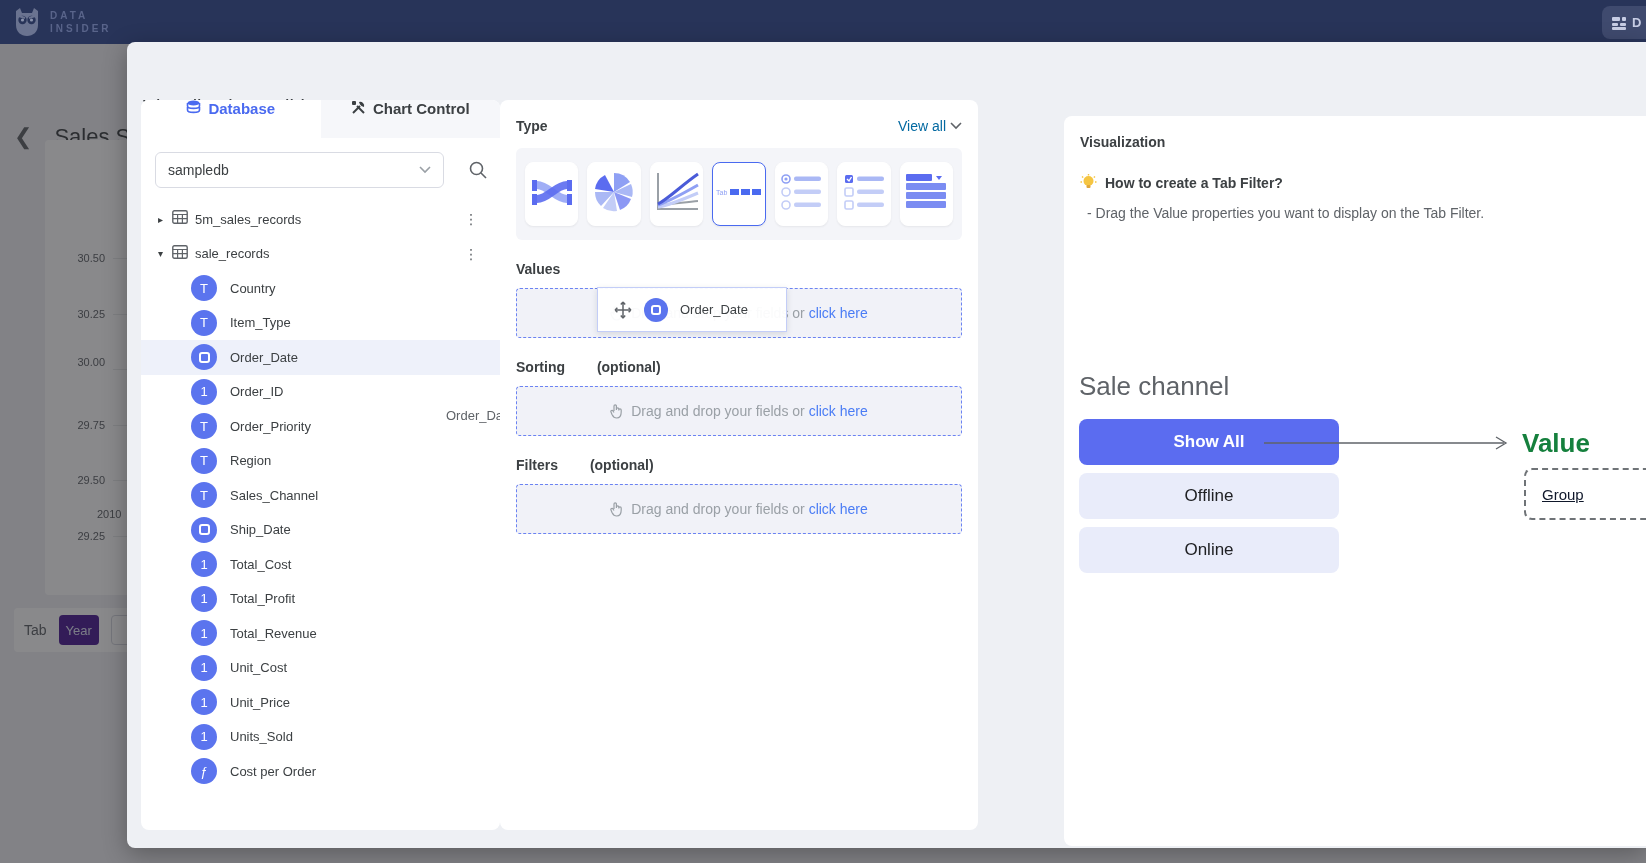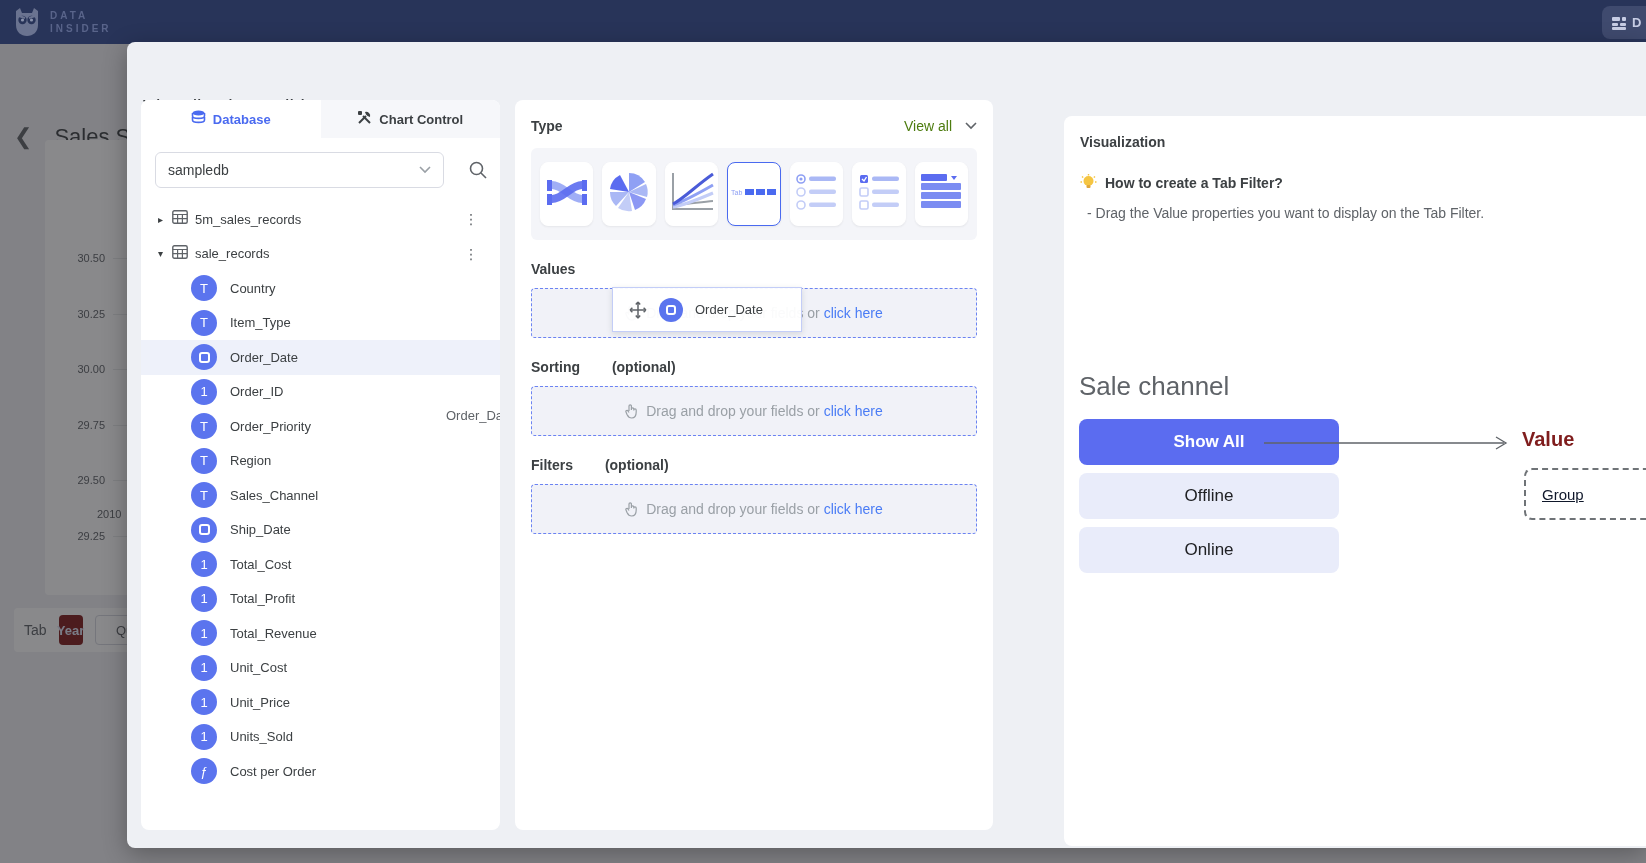--- a/index.html
+++ b/index.html
@@ -16,56 +16,56 @@
   .page { position:absolute; top:44px; left:0; width:1646px; height:819px; background:#f0f1f5; }
   .page-title-row { position:absolute; top:80px; left:14px; display:flex; align-items:center; gap:22px; color:#3c4043; }
   .back-chevron { font-size:22px; color:#5f6368; }
   .page-title { font-size:22px; }
   .bg-chart-card { position:absolute; left:45px; top:96px; width:600px; height:455px; background:#fff; border-radius:4px; }
   .ytick { position:absolute; right:540px; font-size:11px; color:#5f6368; width:40px; text-align:right; }
   .gridline { position:absolute; left:68px; width:70px; height:1px; background:#e8eaed; }
   .xtick { position:absolute; left:52px; top:368px; font-size:11px; color:#5f6368; }
   .bg-tab-card { position:absolute; left:14px; top:564px; width:600px; height:44px; background:#fff; border-radius:4px; display:flex; align-items:center; gap:12px; padding-left:10px; }
   .bg-tab-label { font-size:14px; color:#5f6368; }
-  .bg-year-btn { width:24px; height:30px; background:#7f1d1d; color:#dfe3f5; border-radius:4px; font-size:13px; display:flex; align-items:center; justify-content:center;font-weight:bold; }
+  .bg-year-btn { width:40px; height:30px; background:#4c1d95; color:#dfe3f5; border-radius:4px; font-size:13px; display:flex; align-items:center; justify-content:center; }
   .bg-qu-btn { width:60px; height:30px; background:#fff; border:1px solid #d5d7e0; color:#5f6368; border-radius:4px; font-size:13px; display:flex; align-items:center; justify-content:center; }
   .dim { position:absolute; top:44px; left:0; width:1646px; height:819px; background:rgba(28,28,33,0.52); z-index:6; }
 
   
   .modal { position:absolute; top:42px; left:127px; width:1519px; height:806px; background:#eef0f4; border-radius:8px 0 0 8px; z-index:7; box-shadow:0 6px 24px rgba(0,0,0,.3); }
   .modal-title { position:absolute; top:54px; left:16px; font-size:20px; color:#3c4043; font-weight:500; }
   .panel { position:absolute; background:#fff; border-radius:8px; top:58px; height:730px; }
   .panel-left { left:14px; width:359px; overflow:hidden; }
-  .panel-mid { left:388px; width:478px; }
+  .panel-mid { left:373px; width:478px; }
   .panel-right { left:937px; width:629px; border-radius:8px 0 0 8px;margin-top:16px; }
 
   
   .tabs { display:flex; height:38px; }
-  .tab { flex:1; display:flex; align-items:center; justify-content:center; gap:7px; font-size:13px; font-weight:bold; cursor:pointer; }
+  .tab { flex:1; display:flex; align-items:flex-start; justify-content:center; gap:7px; font-size:15px; font-weight:bold; cursor:pointer; }
   .tab.active { background:#fff; color:#4a6af0; }
   .tab.inactive { background:#f6f7fa; color:#3c4043; }
   .search-row { display:flex; align-items:center; gap:24px; padding:14px 12px 8px 14px; }
   .db-select { flex:1; height:36px; border:1px solid #d9dbe3; border-radius:6px; background:#fff; display:flex; align-items:center; justify-content:space-between; padding:0 12px; font-size:14px; color:#3c4043; cursor:pointer; }
   .tree { position:relative; padding-top:6px; }
   .tree-row { height:34.5px; display:flex; align-items:center; position:relative; }
   .tree-row .caret { width:14px; margin-left:17px; font-size:10px; color:#3c4043; }
   .tree-row .tname { font-size:13px; color:#3c4043; margin-left:7px; }
   .tree-row .kebab { position:absolute; right:22px; color:#5f6368; font-size:14px; letter-spacing:0; cursor:pointer; }
   .field-row { height:34.5px; display:flex; align-items:center; padding-left:50px; position:relative; }
   .field-row.selected { background:#eef1fa; }
   .ficon { width:26px; height:26px; border-radius:50%; background:#5b74ee; color:#fff; display:flex; align-items:center; justify-content:center; font-size:13px; flex:0 0 26px; }
   .ficon .datebox { width:11px; height:11px; border:2px solid #fff; border-radius:3px; display:block; }
   .fname { font-size:13px; color:#3c4043; margin-left:13px; }
   .drag-ghost { position:absolute; left:305px; top:308px; font-size:13px; color:#5f6368; z-index:2; }
 
   
   .mid-head { display:flex; justify-content:space-between; align-items:center; padding:18px 16px 0 16px; }
   .sec-label { font-size:14px; font-weight:bold; color:#3c4043; }
   .sec-label .opt { font-weight:bold;padding-left:28px; }
-  .view-all { font-size:14px; color:#4d7c0f; display:flex; align-items:center; gap:13px; cursor:pointer; }
+  .view-all { font-size:14px; color:#0369a1; display:flex; align-items:center; gap:4px; cursor:pointer; }
   .type-strip { margin:14px 16px 0 16px; background:#f4f5f9; border-radius:6px; padding:14px 9px; display:flex; gap:9px; }
   .type-card { width:64px; height:64px; background:#fff; border:1px solid #fff; border-radius:8px; display:flex; align-items:center; justify-content:center; cursor:pointer; box-shadow:0 1px 2px rgba(60,64,67,.08); }
   .type-card.selected { border:1px solid #4a6af0; }
   .drop-label { padding:20px 16px 0 16px; }
   .dropzone { margin:10px 16px 0 16px; height:50px; border:1px dashed #6b83f2; border-radius:4px; background:#f1f2f8; display:flex; align-items:center; justify-content:center; gap:7px; font-size:14px; color:#9aa0a6; cursor:pointer; }
   .dropzone .link { color:#4a7cf5; }
   .drag-chip { position:absolute; left:97px; top:187px; width:190px; height:45px; background:rgba(255,255,255,0.95); border:1px solid #c3cdf7; box-shadow:0 2px 6px rgba(60,64,67,.15); display:flex; align-items:center; gap:12px; padding-left:16px; z-index:3; }
   .chip-icon { width:24px; height:24px; border-radius:50%; background:#5b74ee; display:flex; align-items:center; justify-content:center; }
   .chip-icon .datebox { width:10px; height:10px; border:2px solid #fff; border-radius:3px; }
   .chip-label { font-size:13px; color:#3c4043; }
@@ -73,39 +73,39 @@
   
   .viz-label { padding:18px 16px 0 16px; font-size:14px; font-weight:bold; color:#3c4043; }
   .tip-title-row { display:flex; align-items:center; gap:8px; padding:24px 16px 0 16px; font-size:14px; font-weight:bold; color:#3c4043; }
   .tip-body { padding:14px 16px 0 23px; font-size:14px; color:#5f6368; }
   .preview-title { position:absolute; left:15px; top:255px; font-size:26px; font-weight:400; color:#5f6368; }
   .channel-btns { position:absolute; left:15px; top:303px; width:260px; display:flex; flex-direction:column; gap:8px; }
   .channel-btn { height:46px; border-radius:8px; display:flex; align-items:center; justify-content:center; font-size:17px; cursor:pointer; }
   .channel-btn.active { background:#5b6cf0; color:#fff; font-weight:bold; }
   .channel-btn.plain { background:#e9ecfa; color:#202124; }
   .anno-arrow { position:absolute; left:200px; top:316px; }
-  .anno-value { position:absolute; left:458px; top:312px; font-size:20px; font-weight:bold; color:#7f1d1d; white-space:nowrap; }
+  .anno-value { position:absolute; left:458px; top:312px; font-size:26px; font-weight:bold; color:#15803d; white-space:nowrap; }
   .anno-group-box { position:absolute; left:460px; top:352px; width:150px; height:52px; border:2px dashed #6f7377; border-radius:8px; display:flex; align-items:center; padding-left:16px; }
   .anno-group { font-size:15px; color:#0f172a; text-decoration:underline; white-space:nowrap; }
 </style>
 </head>
 <body>
 
 <div class="page">
   <div class="page-title-row">
     <span class="back-chevron">❮</span>
     <span class="page-title">Sales Sa</span>
   </div>
   <div class="bg-chart-card">
     <div id="bg-yticks">
         <div class="ytick" style="top: 112px; left: 0px; width: 60px;">30.50</div>
         <div class="gridline" style="top: 118px;"></div>
         <div class="ytick" style="top: 167.5px; left: 0px; width: 60px;">30.25</div>
         <div class="gridline" style="top: 173.5px;"></div>
-        <div class="ytick" style="top: 223px; left: 0px; width: 60px;">30.00</div>
+        <div class="ytick" style="top: 216px; left: 0px; width: 60px;">30.00</div>
         <div class="gridline" style="top: 229px;"></div>
         <div class="ytick" style="top: 278.5px; left: 0px; width: 60px;">29.75</div>
         <div class="gridline" style="top: 284.5px;"></div>
         <div class="ytick" style="top: 334px; left: 0px; width: 60px;">29.50</div>
         <div class="gridline" style="top: 340px;"></div>
         <div class="ytick" style="top: 389.5px; left: 0px; width: 60px;">29.25</div>
         <div class="gridline" style="top: 395.5px;"></div>
       </div>
     <div class="xtick">2010</div>
     <svg width="120" height="430" style="position:absolute;left:60px;top:0">

